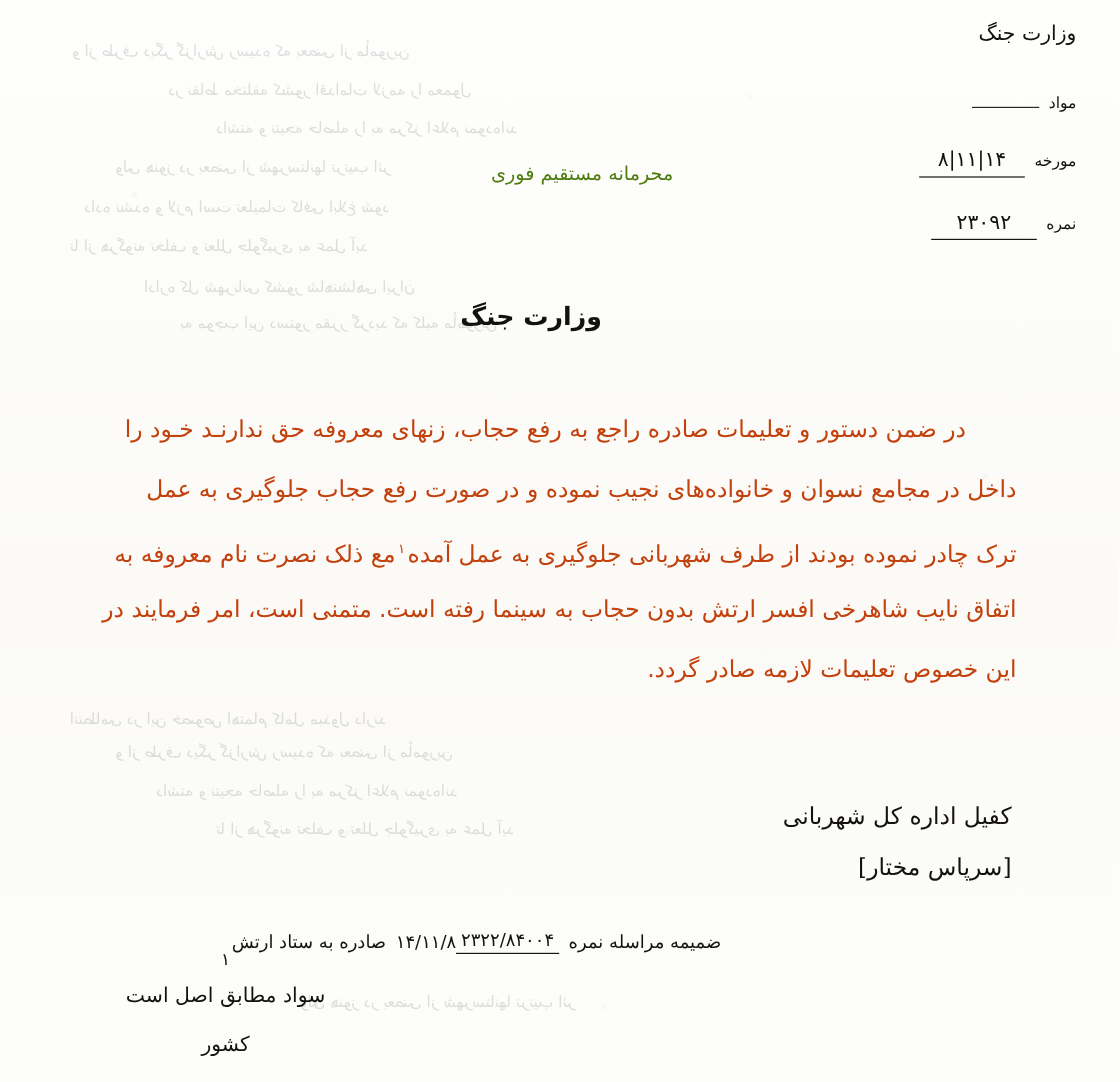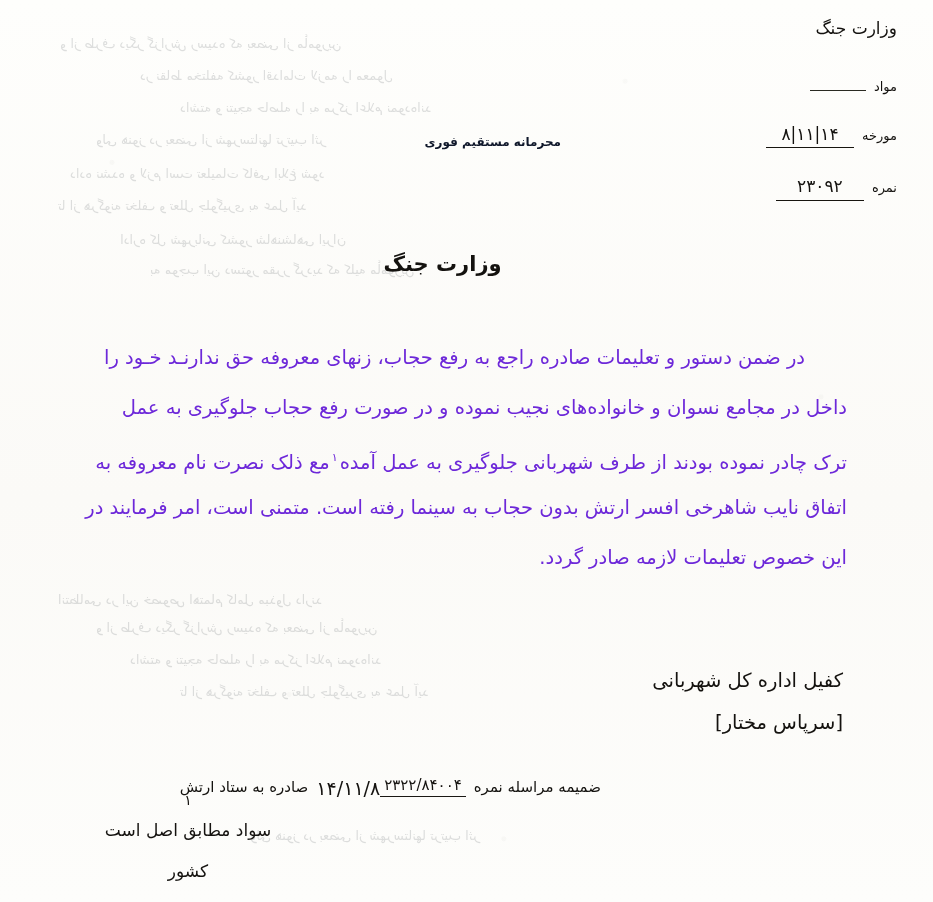--- a/index.html
+++ b/index.html
@@ -94,25 +94,24 @@
     font-size: 17px;
     margin-bottom: 30px;
     letter-spacing: .3px;
   }
 
   
   .classification {
     position: absolute;
     top: 135px;
     right: 372px;
-    font-size: 12px;
+    font-size: 16px;
     letter-spacing: 1.1px;
-    color: #0f172a;
-    white-space: nowrap;
-    font-weight: bold;
+    color: #4d7c0f;
+    white-space: nowrap;
   }
 
   
   .salutation {
     position: absolute;
     top: 252px;
     right: 0;
     left: 0;
     text-align: center;
     font-size: 21px;
@@ -127,21 +126,21 @@
     top: 333px;
     right: 86px;
     left: 78px;
   }
   .body-line {
     font-size: 19.5px;
     line-height: 50px;
     height: 50px;
     white-space: nowrap;
     letter-spacing: .1px;
-    color: #6d28d9;
+    color: #c2410c;
   }
   .body-line.first {
     text-indent: 42px;
   }
   .body-line sup {
     font-size: 11px;
     vertical-align: super;
     padding: 0 2px;
   }
 
@@ -181,21 +180,21 @@
     align-items: center;
     line-height: 1.18;
     margin: 0 3px;
   }
   .fn-num {
     font-size: 15px;
     border-bottom: 1.4px solid #1a1814;
     padding: 0 4px 1px 4px;
   }
   .fn-den {
-    font-size: 19px;
+    font-size: 15px;
     padding-top: 2px;
     text-align: right;
   }
 
   
   .certification {
     position: absolute;
     top: 790px;
     right: 640px;
     text-align: center;

